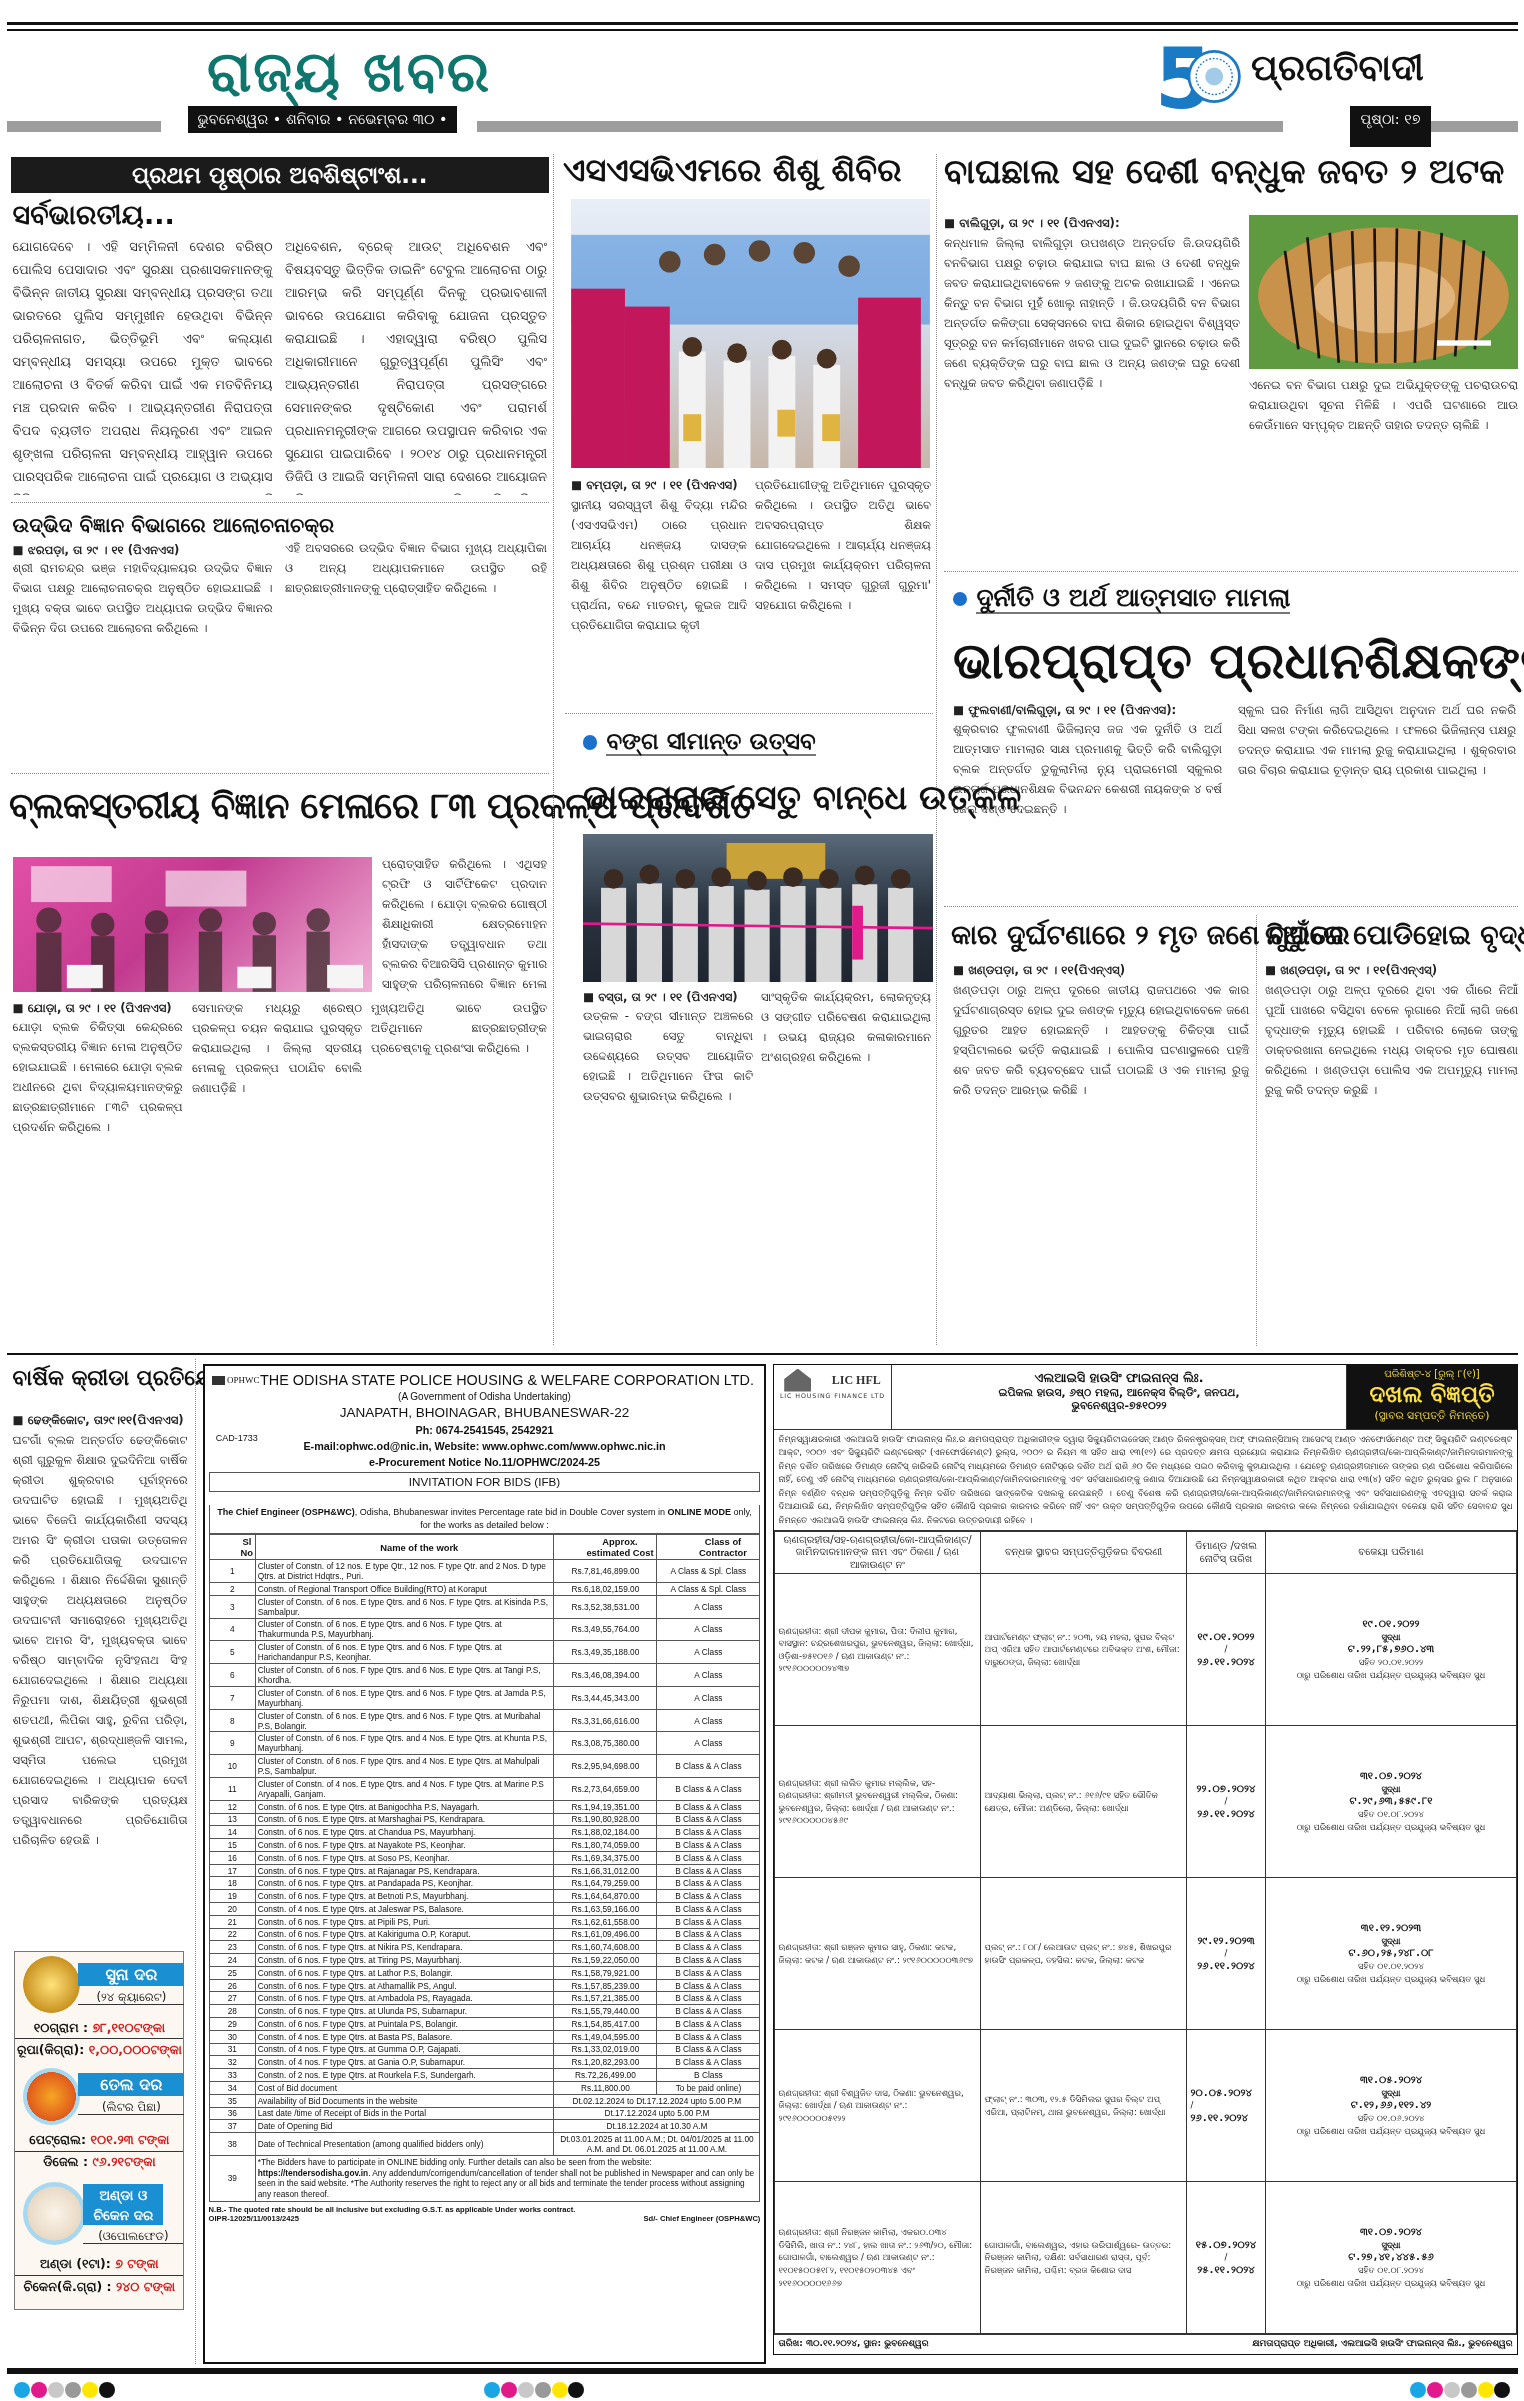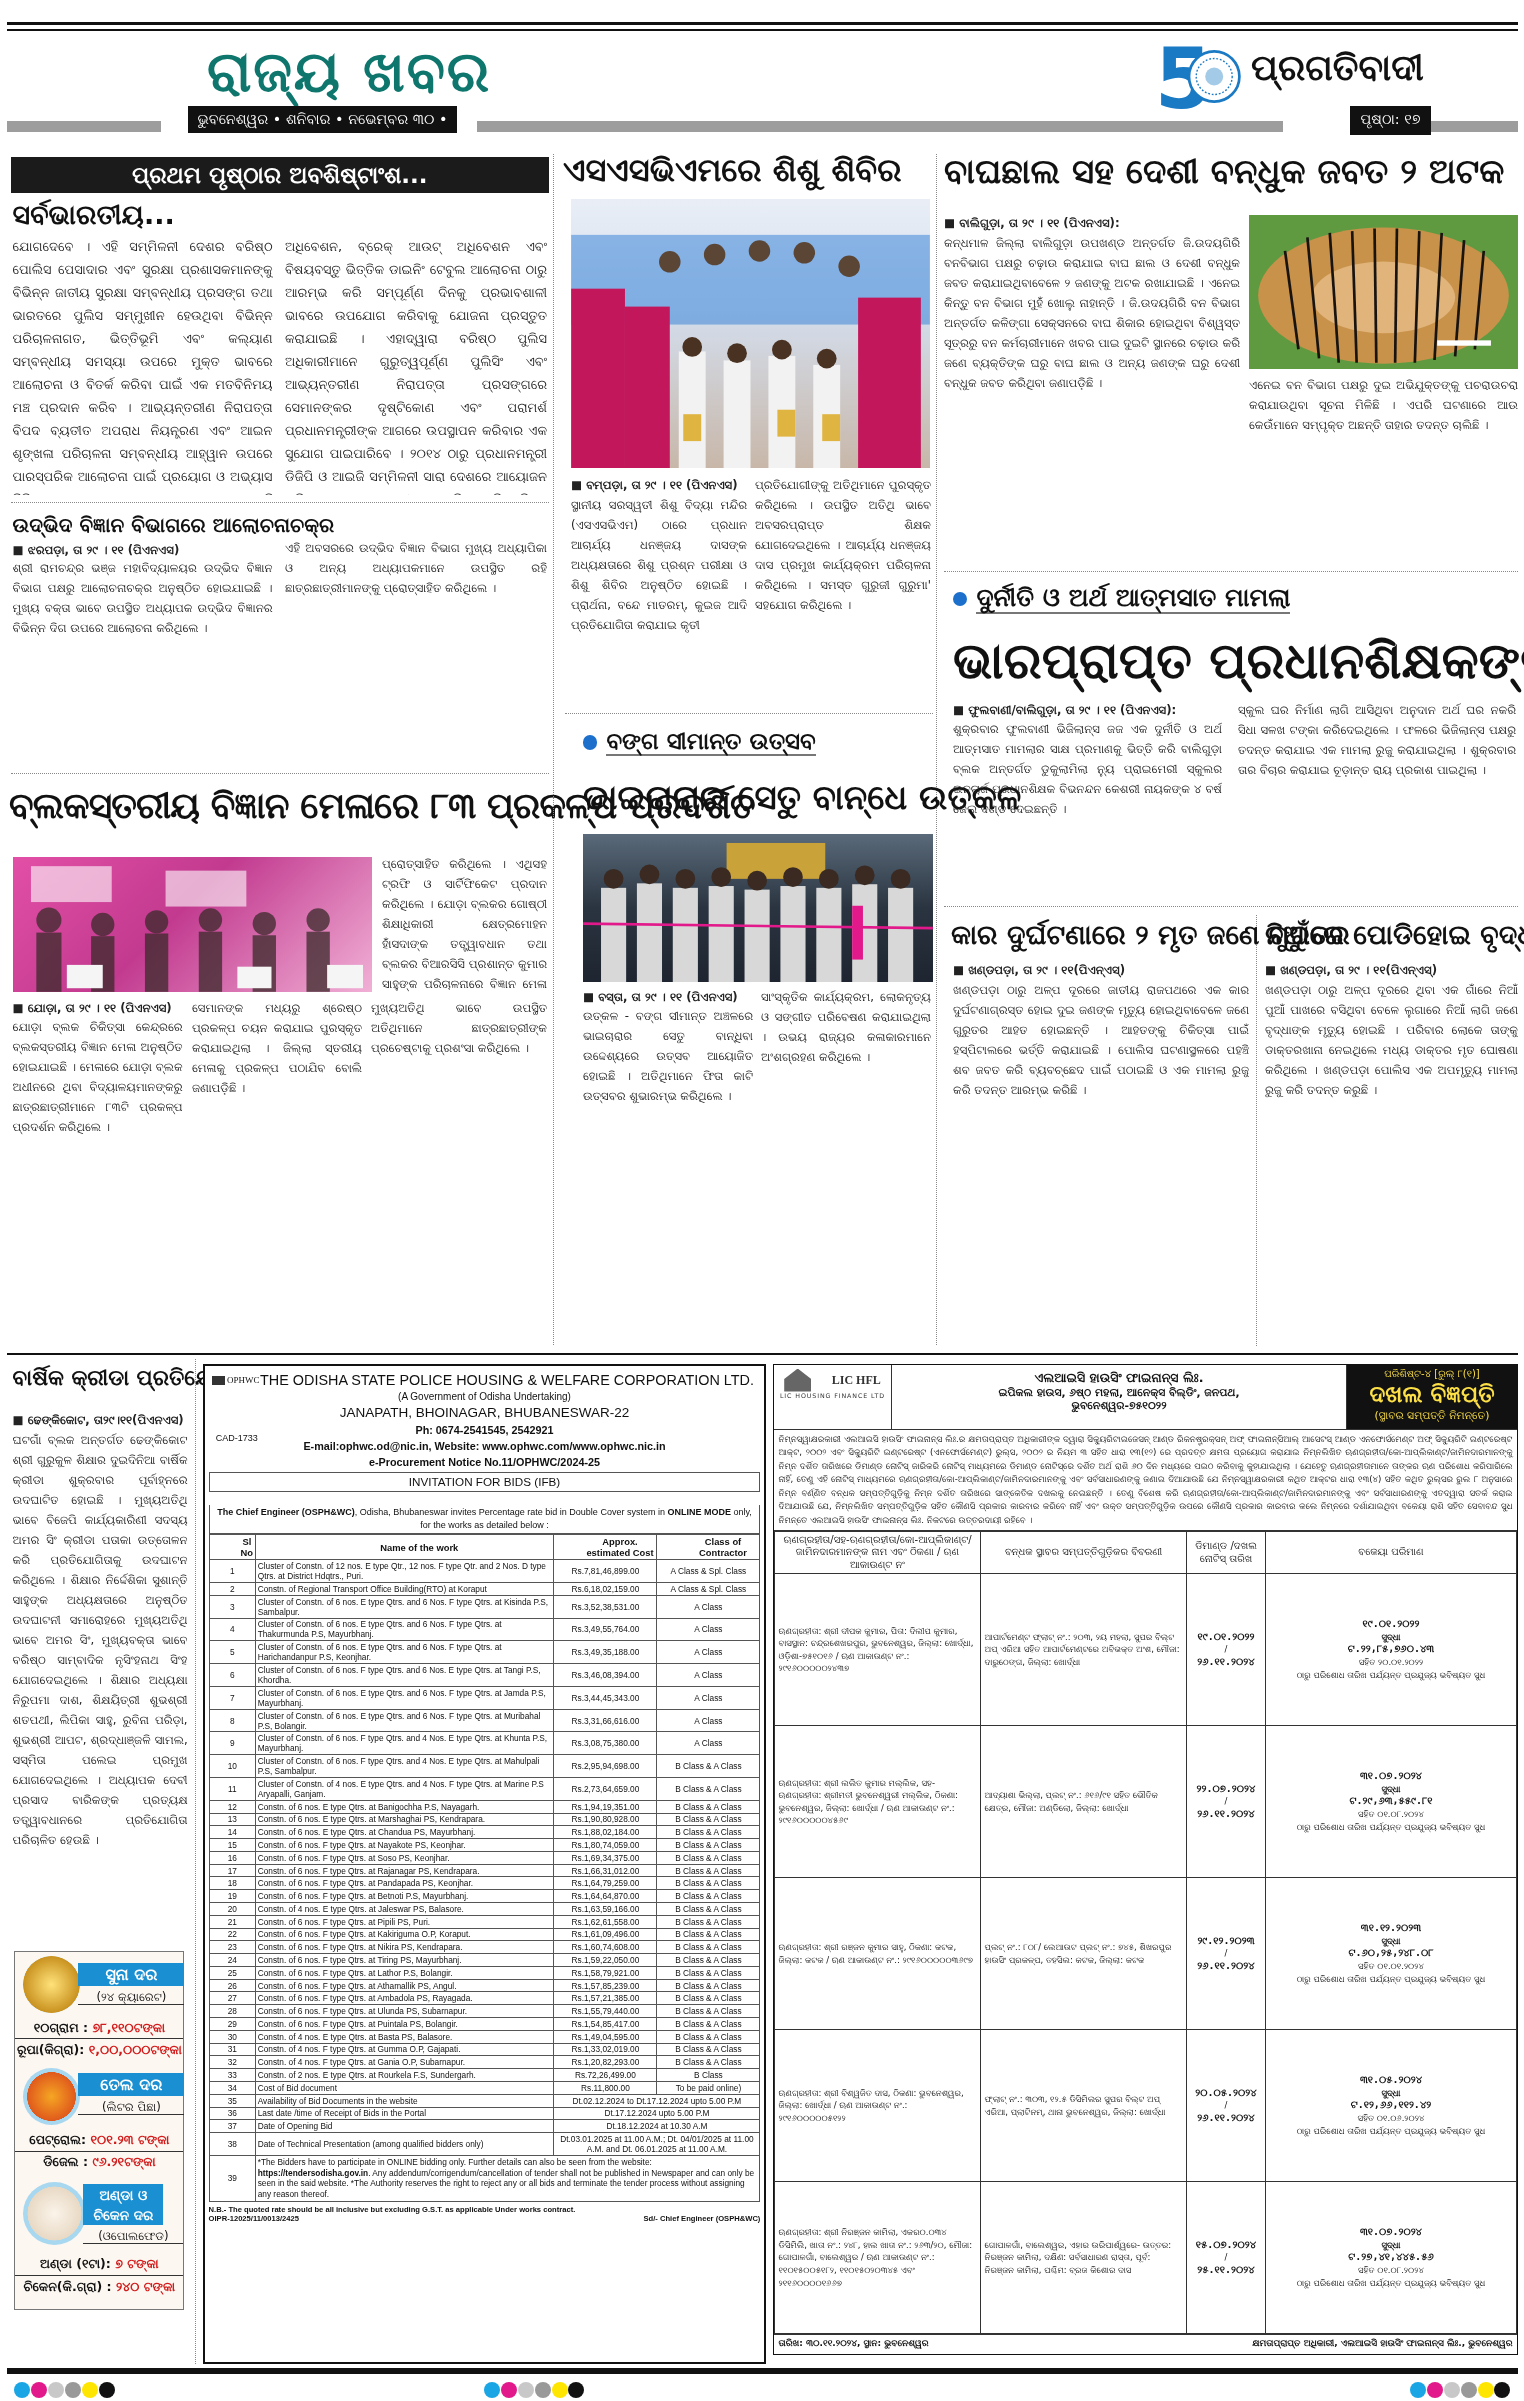--- a/index.html
+++ b/index.html
@@ -6,21 +6,21 @@
   body { width: 1525px; height: 2401px; background: #fff; font-family: "DejaVu Sans", sans-serif; color: #111; position: relative; overflow: hidden; }
   .abs { position: absolute; }
   .rule-top1 { left: 7.2px; top: 21.5px; width: 1511px; height: 3.6px; background: #111; }
   .rule-top2 { left: 7.2px; top: 29px; width: 1511px; height: 1.8px; background: #111; }
   .masthead-title { left: 207px; top: 39px; font-size: 56px; font-weight: bold; color: #0f766e; letter-spacing: 1.8px; }
   .date-strip { left: 7.2px; top: 121px; width: 1511px; height: 10.8px; background: #9d9d9d; }
   .date-box { left: 188px; top: 106px; width: 269px; height: 27px; background: #111; color: #fff; font-size: 14.4px; line-height: 27px; text-align: center; }
   .gap1 { left: 161px; top: 117px; width: 27px; height: 18px; background:#fff; }
   .gap2 { left: 457px; top: 117px; width: 20px; height: 18px; background:#fff; }
   .gap3 { left: 1283px; top: 117px; width: 67px; height: 18px; background:#fff; }
-  .page-box { left: 1350px; top: 106px; width: 81px; height: 29px; background: #111; color: #fff; font-size: 14.4px; line-height: 27px; text-align: center; }
+  .page-box { left: 1350px; top: 106px; width: 81px; height: 41px; background: #111; color: #fff; font-size: 14.4px; line-height: 27px; text-align: center; }
   .logo50 { left: 1153px; top: 27px; width: 90px; height: 90px; }
   .brand { left: 1251px; top: 47px; font-size: 36px; font-weight: bold; color: #111; }
   .col-div { width: 0; border-left: 0.9px dotted #888; }
   .black-head { left: 10.8px; top: 157px; width: 538px; height: 36px; background: #1b1b1b; color: #fff; font-size: 23px; font-weight: bold; text-align: center; line-height: 36px; }
   .kicker { font-size: 27px; font-weight: bold; }
   .bodytext { font-size: 13px; line-height: 23px; text-align: justify; color: #222; }
   .bodytext.small { font-size: 11.7px; line-height: 20px; }
   .headline { font-weight: bold; color: #111; white-space: nowrap; }
   .photo { overflow: hidden; }
   .dateline::before { content: "■ "; }
@@ -611,21 +611,21 @@
             <div class="mono-num">୩୧.୧୨.୨୦୨୩</div>
             <div style="font-weight:bold">ସୁଦ୍ଧା</div>
             <div class="mono-num">ଟ.୬୦,୨୫,୨୪୮.୦୮</div>
             <div>ସହିତ ୦୧.୦୧.୨୦୨୪</div>
             <div>ଠାରୁ ପରିଶୋଧ ତାରିଖ ପର୍ଯ୍ୟନ୍ତ ପ୍ରଯୁଜ୍ୟ ଭବିଷ୍ୟତ ସୁଧ</div>
           </td>
         </tr>
         <tr style="height: 152px;">
           <td>ଋଣଗ୍ରହୀତା: ଶ୍ରୀ ବିଶ୍ୱଜିତ ଦାସ, ଠିକଣା: ଭୁବନେଶ୍ୱର, ଜିଲ୍ଲା: ଖୋର୍ଦ୍ଧା / ଋଣ ଆକାଉଣ୍ଟ ନଂ.: ୨୯୧୬୦୦୦୦୦୫୧୨୨</td>
           <td>ଫ୍ଲାଟ୍ ନଂ.: ୩୦୩, ୧୨.୫ ଡିସିମିଲର ସୁପର ବିଲ୍ଟ ଅପ୍ ଏରିଆ, ପ୍ଲାଟିନମ୍, ଥାନା ଭୁବନେଶ୍ୱର, ଜିଲ୍ଲା: ଖୋର୍ଦ୍ଧା</td>
-          <td style="text-align:center">
+          <td style="">
             <div class="mono-num">୨୦.୦୫.୨୦୨୪</div>
             <div>/</div>
             <div class="mono-num">୨୬.୧୧.୨୦୨୪</div>
           </td>
           <td style="text-align:center">
             <div class="mono-num">୩୧.୦୫.୨୦୨୪</div>
             <div style="font-weight:bold">ସୁଦ୍ଧା</div>
             <div class="mono-num">ଟ.୧୨,୬୬,୧୧୨.୪୨</div>
             <div>ସହିତ ୦୧.୦୬.୨୦୨୪</div>
             <div>ଠାରୁ ପରିଶୋଧ ତାରିଖ ପର୍ଯ୍ୟନ୍ତ ପ୍ରଯୁଜ୍ୟ ଭବିଷ୍ୟତ ସୁଧ</div>

